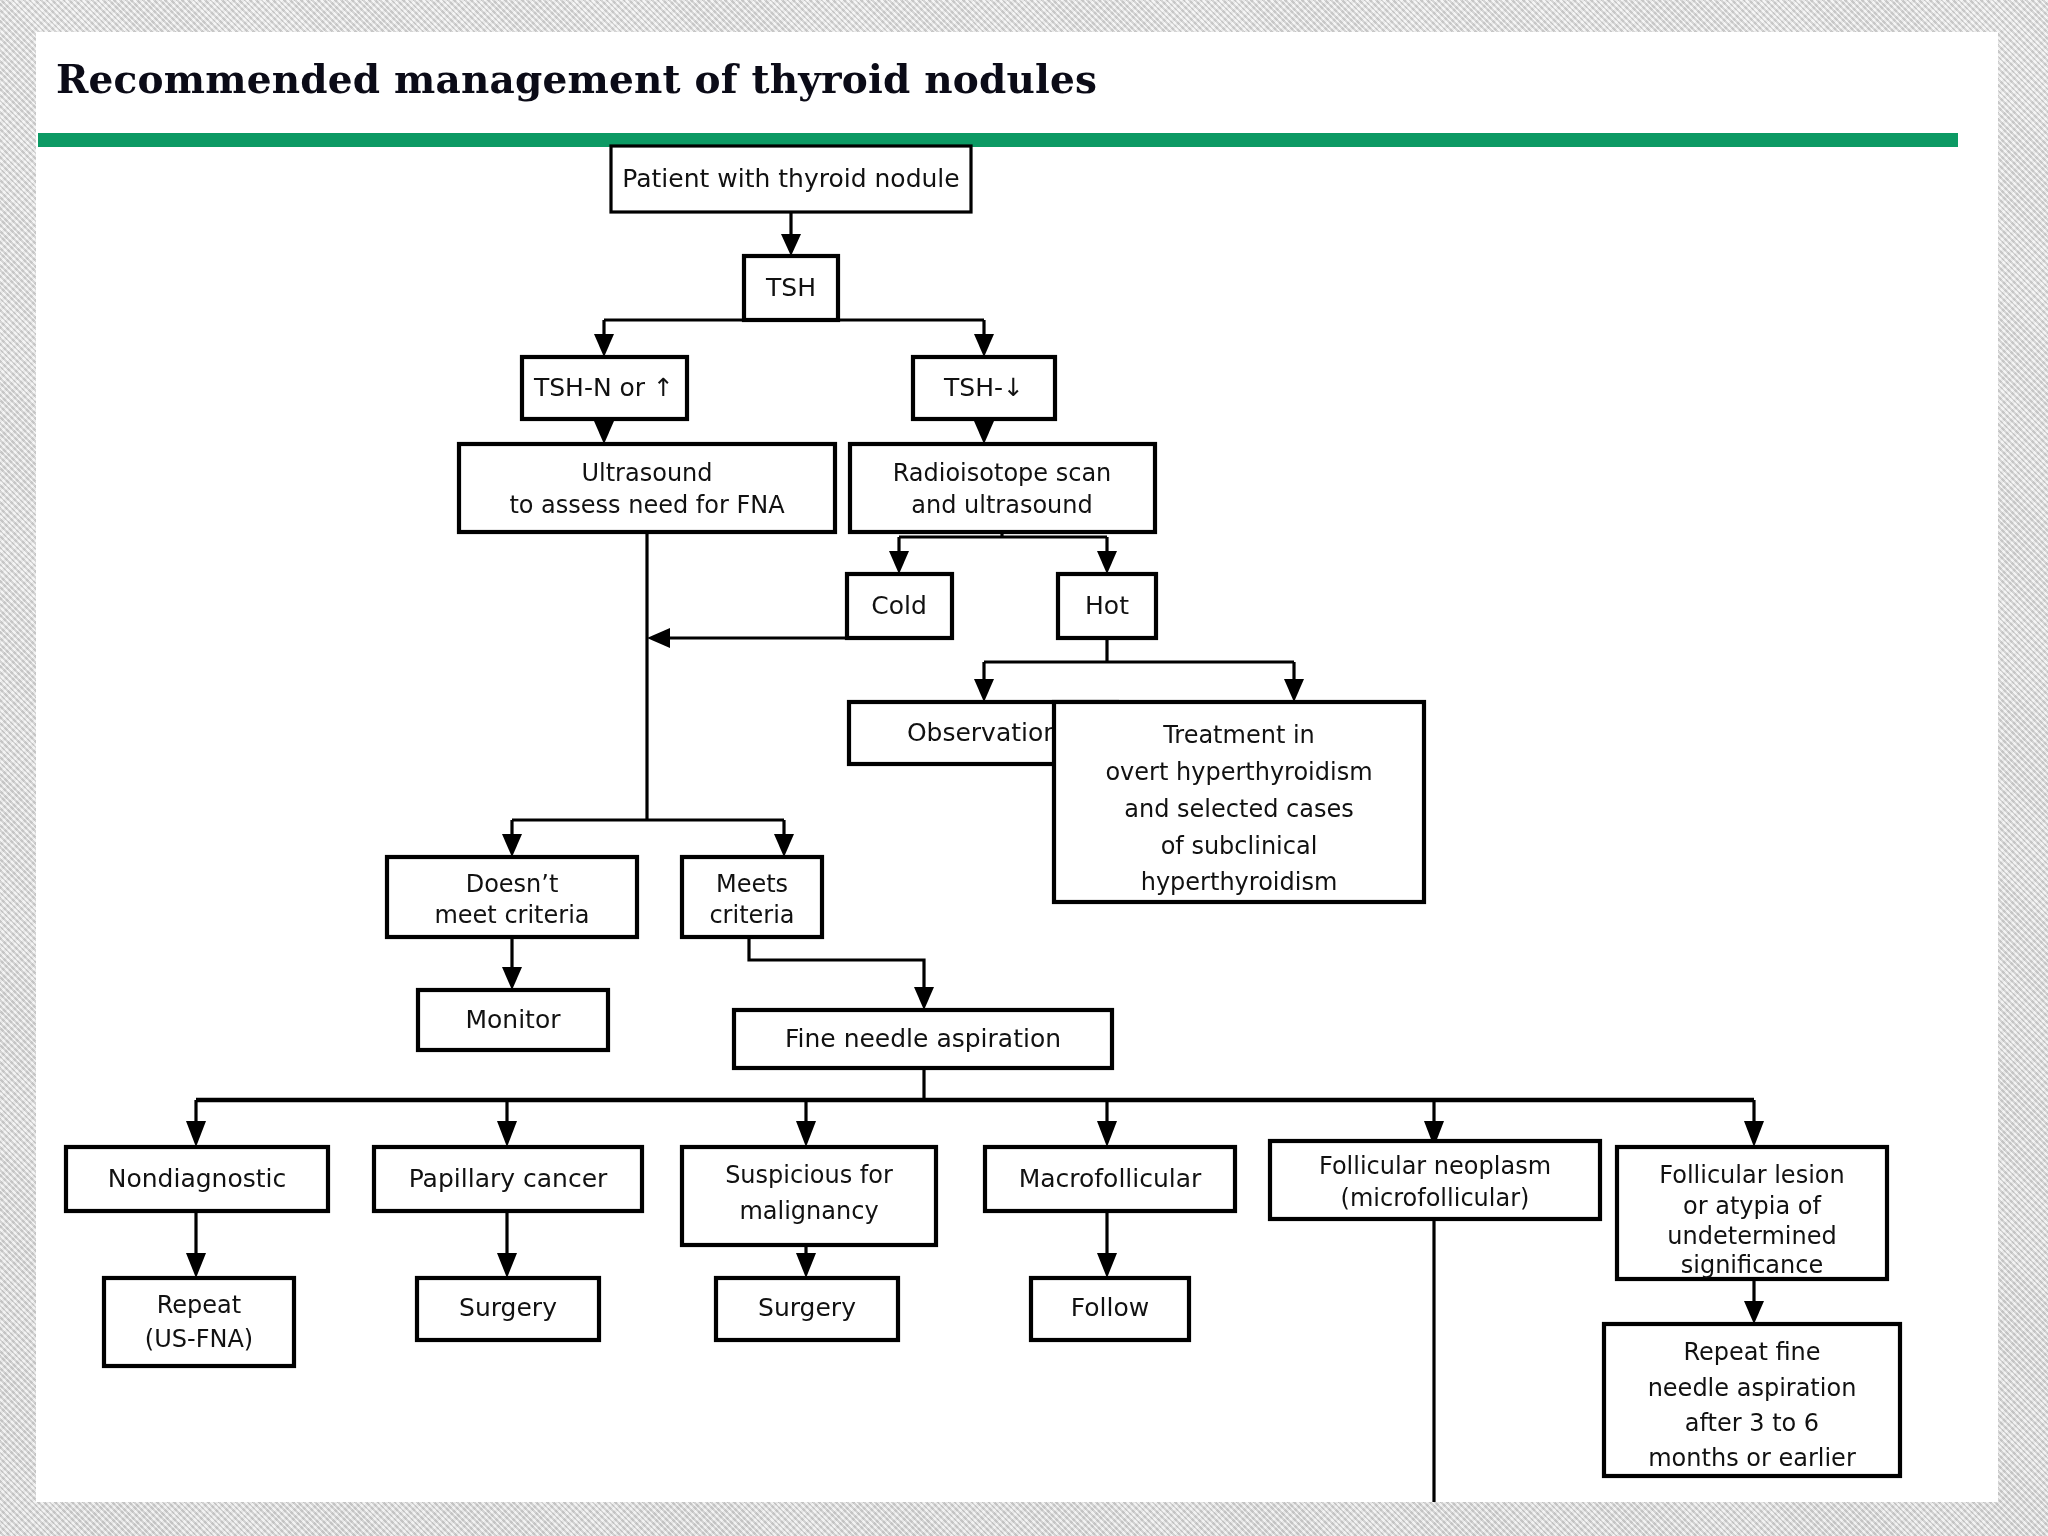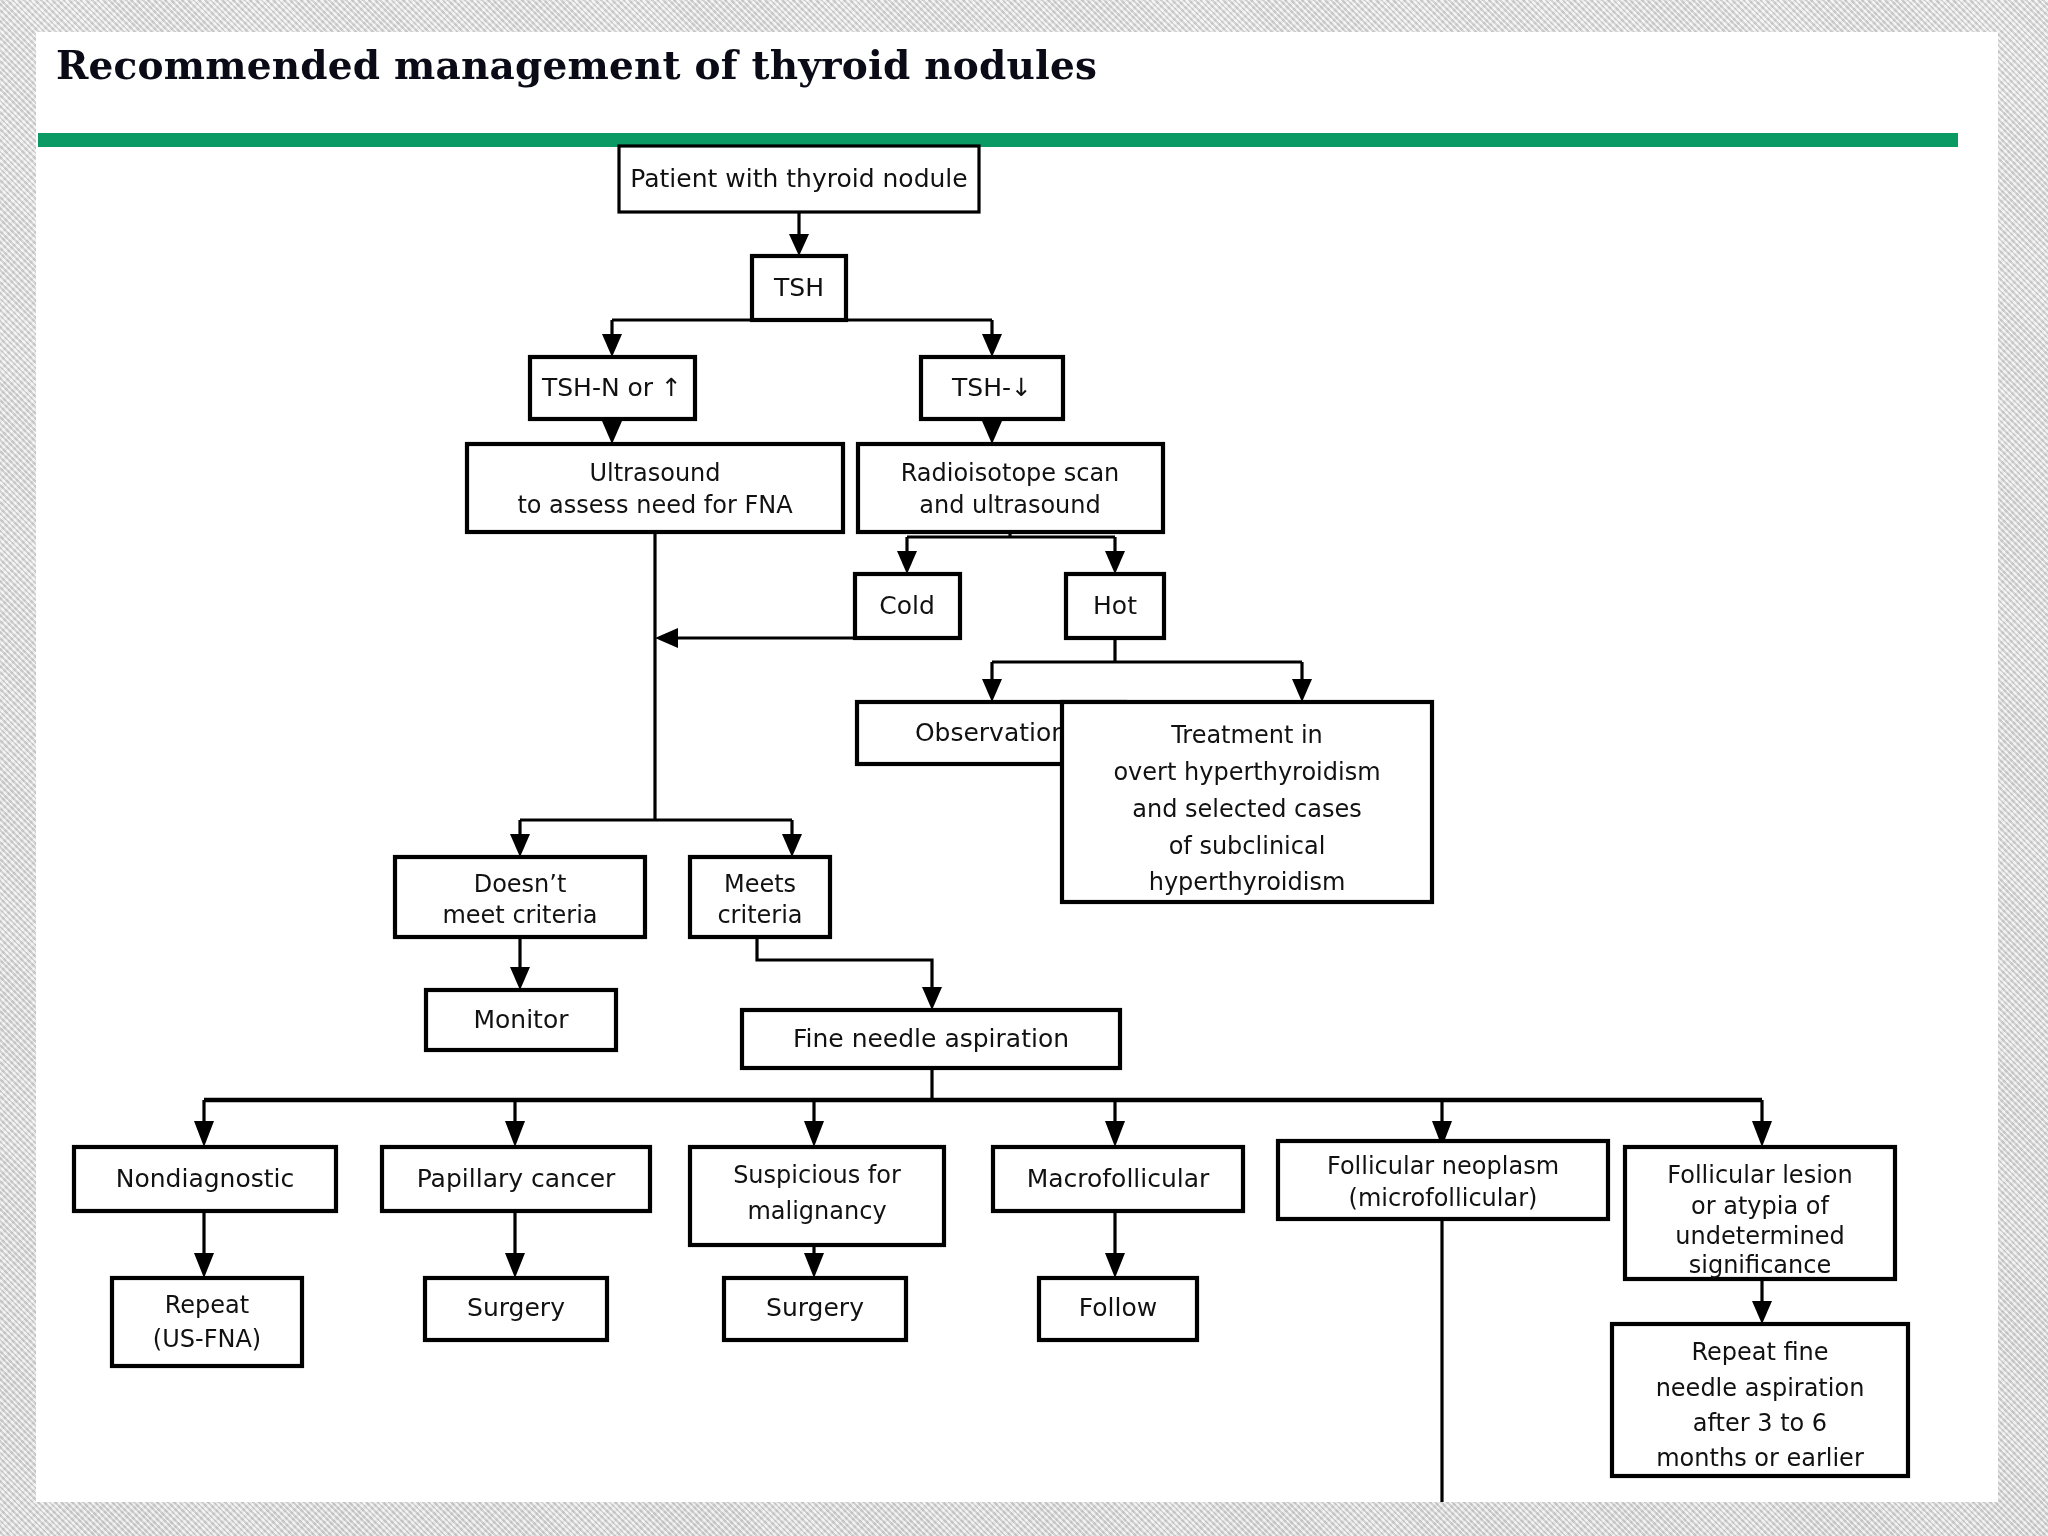--- a/index.html
+++ b/index.html
@@ -13,29 +13,29 @@
     background:
       repeating-linear-gradient(45deg, rgba(255,255,255,.55) 0 2px, rgba(190,190,190,.45) 2px 4px),
       repeating-linear-gradient(-45deg, rgba(255,255,255,.35) 0 3px, rgba(175,175,175,.3) 3px 6px),
       linear-gradient(#dcdcdc,#d2d2d2);
   }
   #card{
     position:absolute;left:36px;top:32px;width:1962px;height:1470px;
     background:#ffffff;
   }
   #title{
-    position:absolute;left:56px;top:42px;width:1600px;
+    position:absolute;left:56px;top:56px;width:1600px;
     font-family:"DejaVu Serif","Liberation Serif",serif;
     font-weight:bold;font-size:39px;letter-spacing:.2px;color:#0b0b17;
     white-space:nowrap;
   }
   #rule{
     position:absolute;left:38px;top:133px;width:1920px;height:14px;
   }
-  #chart{position:absolute;left:52px;top:32px;width:1962px;height:1470px;}
+  #chart{position:absolute;left:44px;top:32px;width:1962px;height:1470px;}
   svg{display:block;}
   .bx{fill:#ffffff;stroke:#000000;stroke-width:3.2;}
   .bxt{fill:#ffffff;stroke:#000000;stroke-width:4.2;}
   .ln{stroke:#000000;stroke-width:3.2;fill:none;}
   .lnb{stroke:#000000;stroke-width:4.6;fill:none;}
   .ah{fill:#000000;}
   text{
     font-family:"DejaVu Sans","Liberation Sans",sans-serif;
     fill:#111111;font-size:25px;text-anchor:middle;
     dominant-baseline:middle;

